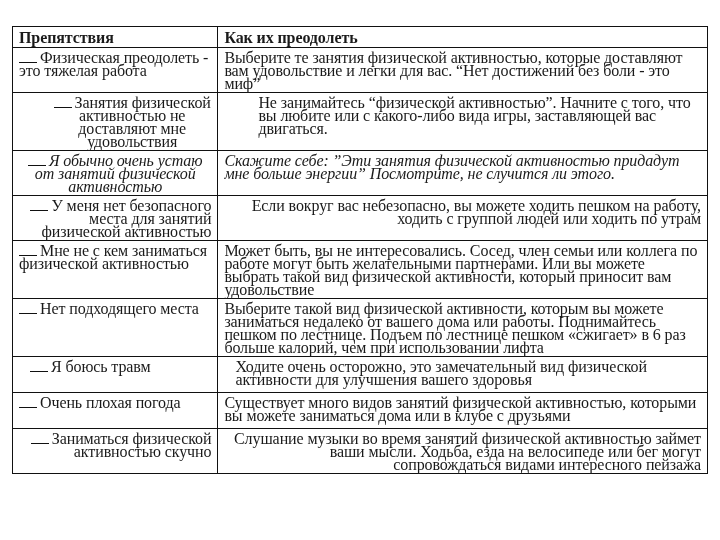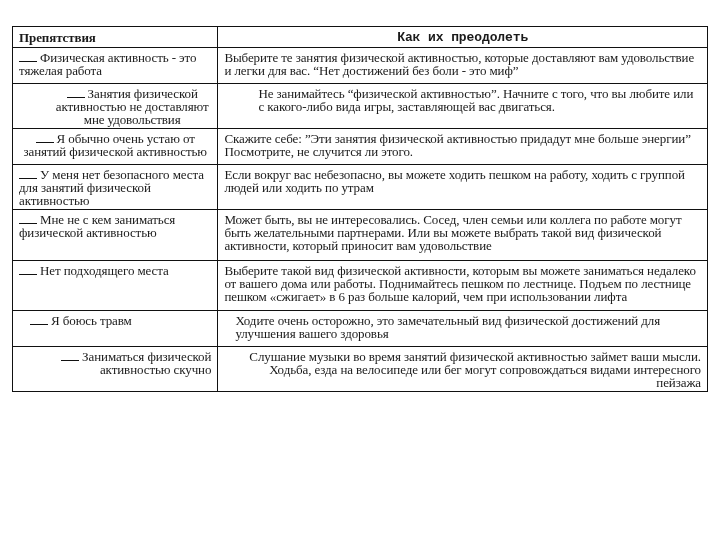--- a/index.html
+++ b/index.html
@@ -15,57 +15,55 @@
       font-family: "Liberation Serif", "DejaVu Serif", serif;
       color: #1a1a1a;
     }
     .doc-table {
       position: absolute;
       left: 12px;
       top: 26px;
       width: 696px;
       border-collapse: collapse;
       table-layout: fixed;
-      font-size: 13px;
+      font-size: 16px;
       line-height: 13px;
     }
     .doc-table td, .doc-table th {
       border: 1.5px solid #111;
       vertical-align: top;
       padding: 3px 6px 2px 6px;
       text-align: left;
       font-weight: normal;
       letter-spacing: -0.1px;
     }
     .doc-table th {
       font-weight: bold;
       padding-top: 4px;
       height: 14px;
     }
     .doc-table th.col2 {
-      text-align: center;
-      font-family: Liberation Mono, monospace;
     }
     .col1 { width: 198px; }
     .col2 { width: 472px; }
     td.center { text-align: center; }
     .blank {
       display: inline-block;
       width: 18px;
       border-bottom: 1px solid #111;
       height: 9px;
       margin-right: 3px;
       vertical-align: baseline;
     }
     .gap { height: 14px; }
     tr.r1 td { height: 30px; }
     tr.r2 td { height: 30px; }
     tr.r3 td { height: 30px; padding-left: 40px; }
-    tr.r4 td { height: 30px; }
-    tr.r5 td { height: 30px; }
+    tr.r4 td { height: 30px; font-style: italic; }
+    tr.r5 td { height: 30px; text-align: right; }
     tr.r6 td { height: 45px; }
     tr.r7 td { height: 44px; }
     tr.r8 td { height: 30px; padding-left: 17px; }
     tr.r9 td { height: 30px; }
     tr.r10 td { height: 30px; text-align: right; }
     tr.r11 td { height: 74px; }
   </style>
 </head>
 <body>
 
@@ -75,21 +73,21 @@
     <col class="col2">
   </colgroup>
   <thead>
     <tr>
       <th>Препятствия</th>
       <th class="col2">Как их преодолеть</th>
     </tr>
   </thead>
   <tbody>
     <tr class="r1">
-      <td><span class="blank"></span><span>Физическая активность - это тяжелая работа</span></td>
+      <td><span class="blank"></span><span>Физическая преодолеть - это тяжелая работа</span></td>
       <td>Выберите те занятия физической активностью, которые доставляют вам удовольствие и легки для вас. “Нет достижений без боли - это миф”</td>
     </tr>
     <tr class="r3">
       <td class="center"><span class="blank"></span><span>Занятия физической активностью не доставляют мне удовольствия</span></td>
       <td>Не занимайтесь “физической активностью”. Начните с того, что вы любите или с какого-либо вида игры, заставляющей вас двигаться.</td>
     </tr>
     <tr class="r4">
       <td class="center"><span class="blank"></span><span>Я обычно очень устаю от занятий физической активностью</span></td>
       <td>Скажите себе: ”Эти занятия физической активностью придадут мне больше энергии” Посмотрите, не случится ли этого.</td>
     </tr>
@@ -100,20 +98,24 @@
     <tr class="r6">
       <td><span class="blank"></span><span>Мне не с кем заниматься физической активностью</span></td>
       <td>Может быть, вы не интересовались. Сосед, член семьи или коллега по работе могут быть желательными партнерами. Или вы можете выбрать такой вид физической активности, который приносит вам удовольствие</td>
     </tr>
     <tr class="r7">
       <td><span class="blank"></span><span>Нет подходящего места</span></td>
       <td>Выберите такой вид физической активности, которым вы можете заниматься недалеко от вашего дома или работы. Поднимайтесь пешком по лестнице. Подъем по лестнице пешком «сжигает» в 6 раз больше калорий, чем при использовании лифта</td>
     </tr>
     <tr class="r8">
       <td><span class="blank"></span><span>Я боюсь травм</span></td>
-      <td>Ходите очень осторожно, это замечательный вид физической достижений для улучшения вашего здоровья</td>
+      <td>Ходите очень осторожно, это замечательный вид физической активности для улучшения вашего здоровья</td>
+    </tr>
+    <tr class="r9">
+      <td><span class="blank"></span><span>Очень плохая погода</span></td>
+      <td>Существует много видов занятий физической активностью, которыми вы можете заниматься дома или в клубе с друзьями</td>
     </tr>
     <tr class="r10">
       <td><span class="blank"></span><span>Заниматься физической активностью скучно</span></td>
       <td>Слушание музыки во время занятий физической активностью займет ваши мысли. Ходьба, езда на велосипеде или бег могут сопровождаться видами интересного пейзажа</td>
     </tr>
   </tbody>
 </table>
 
 </body></html>

